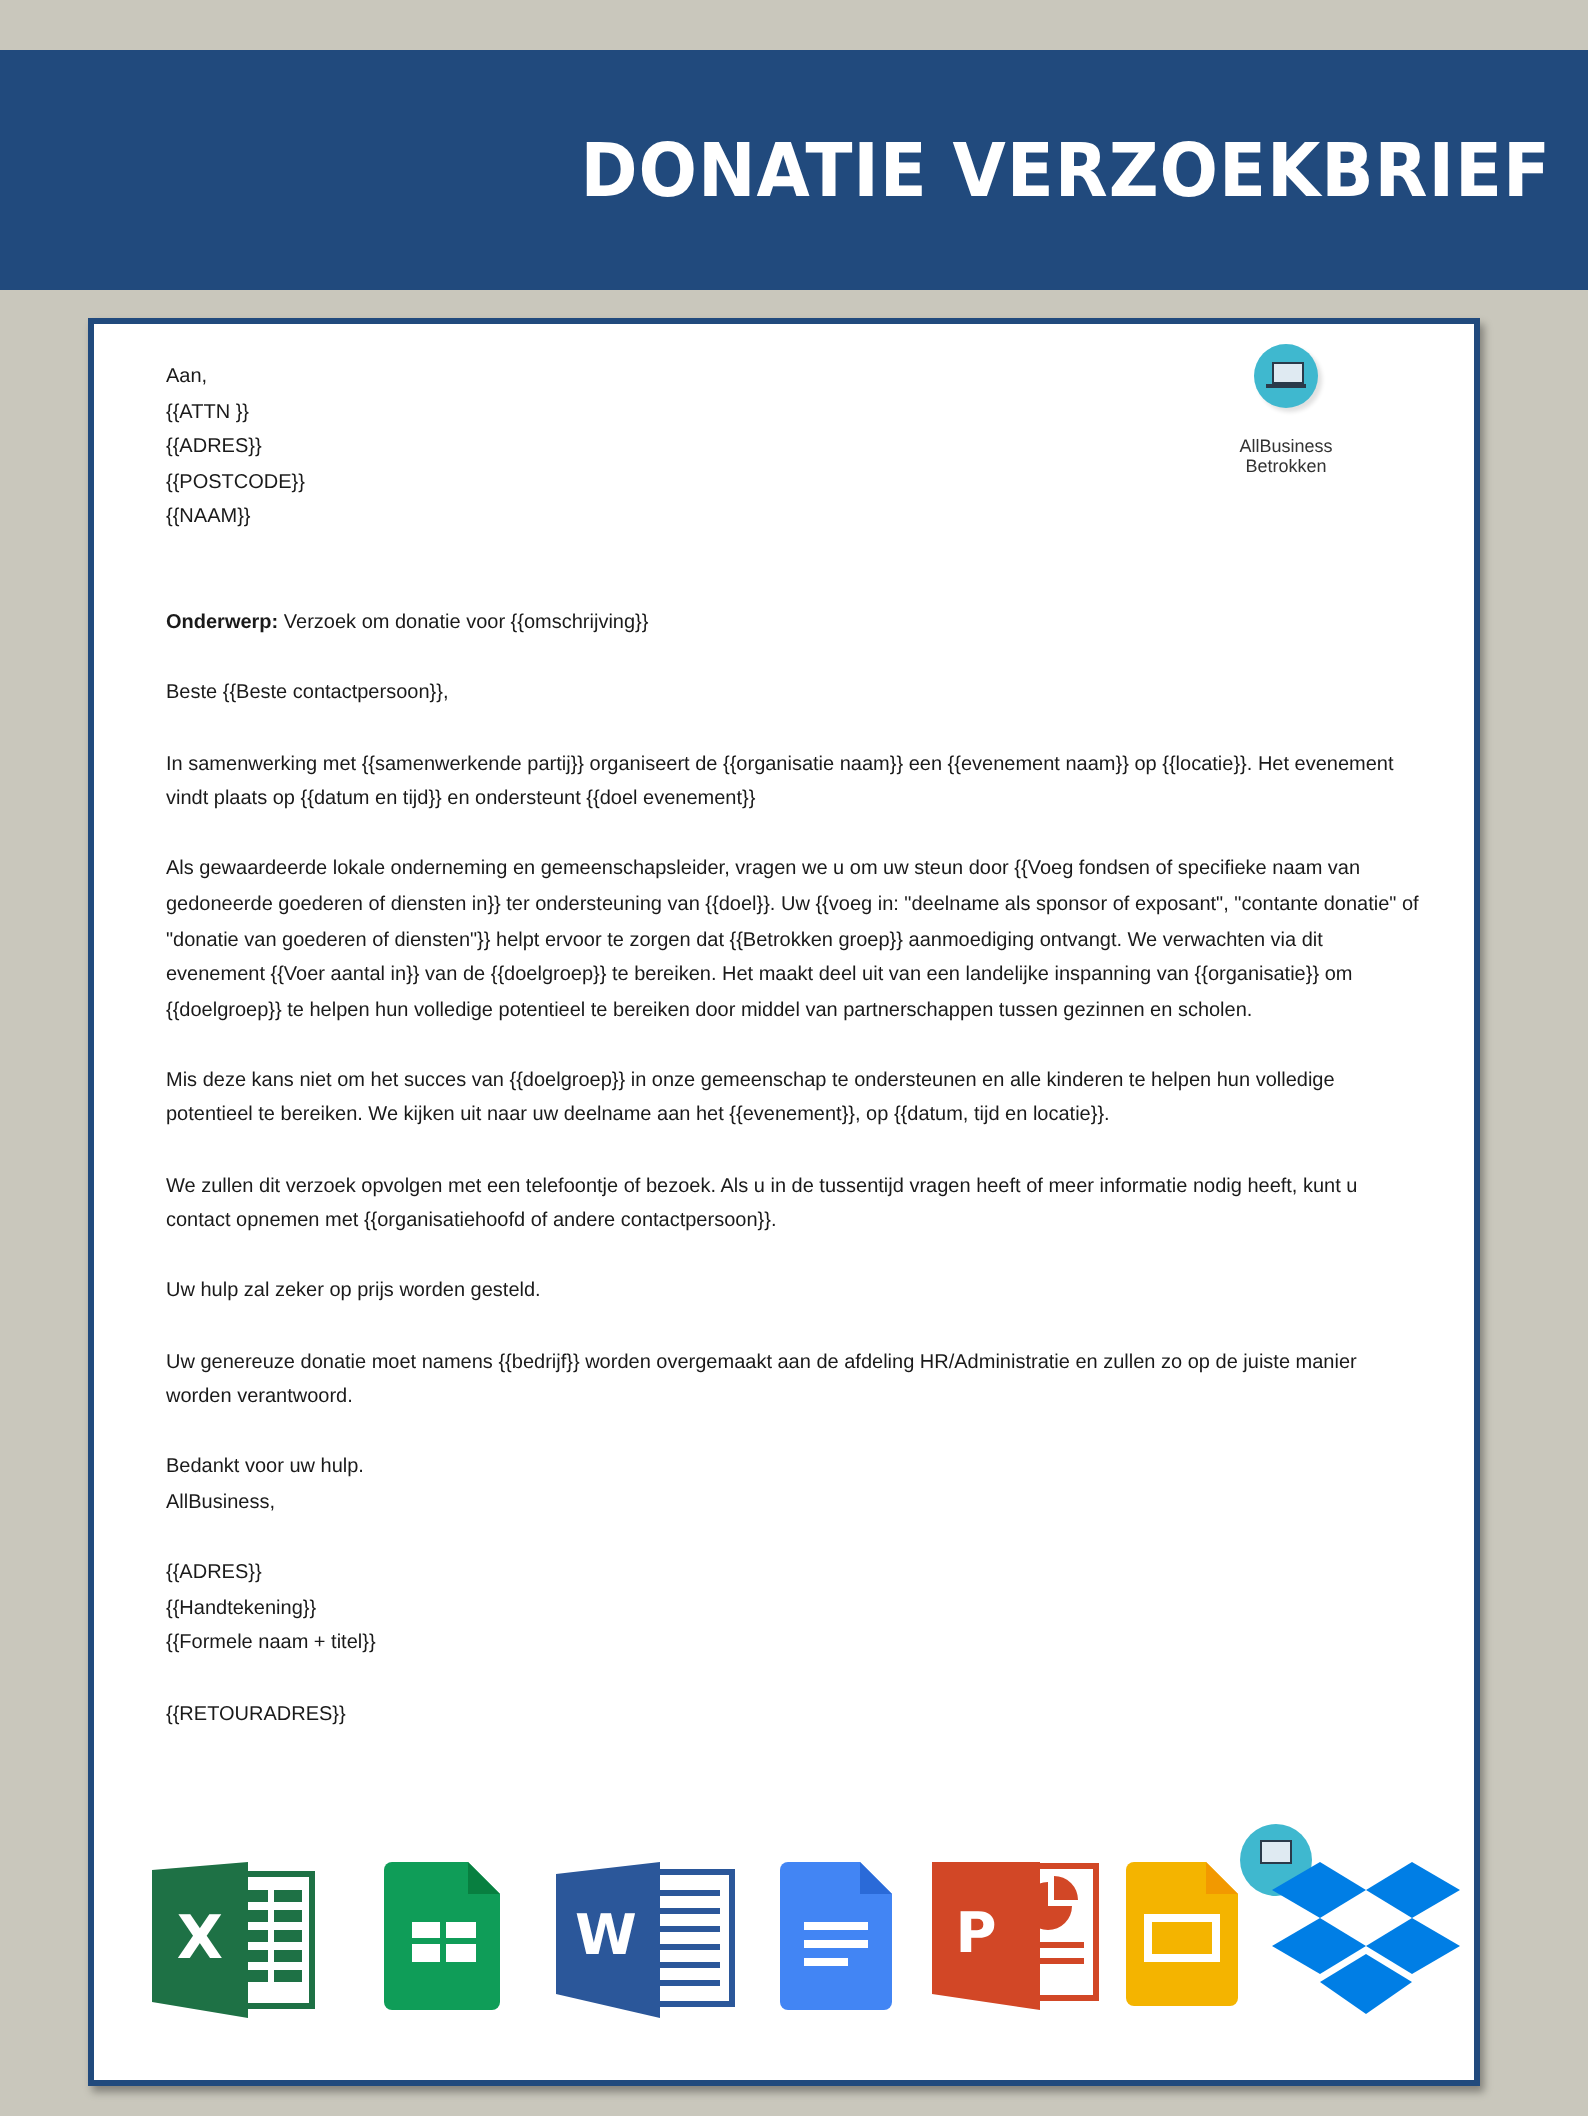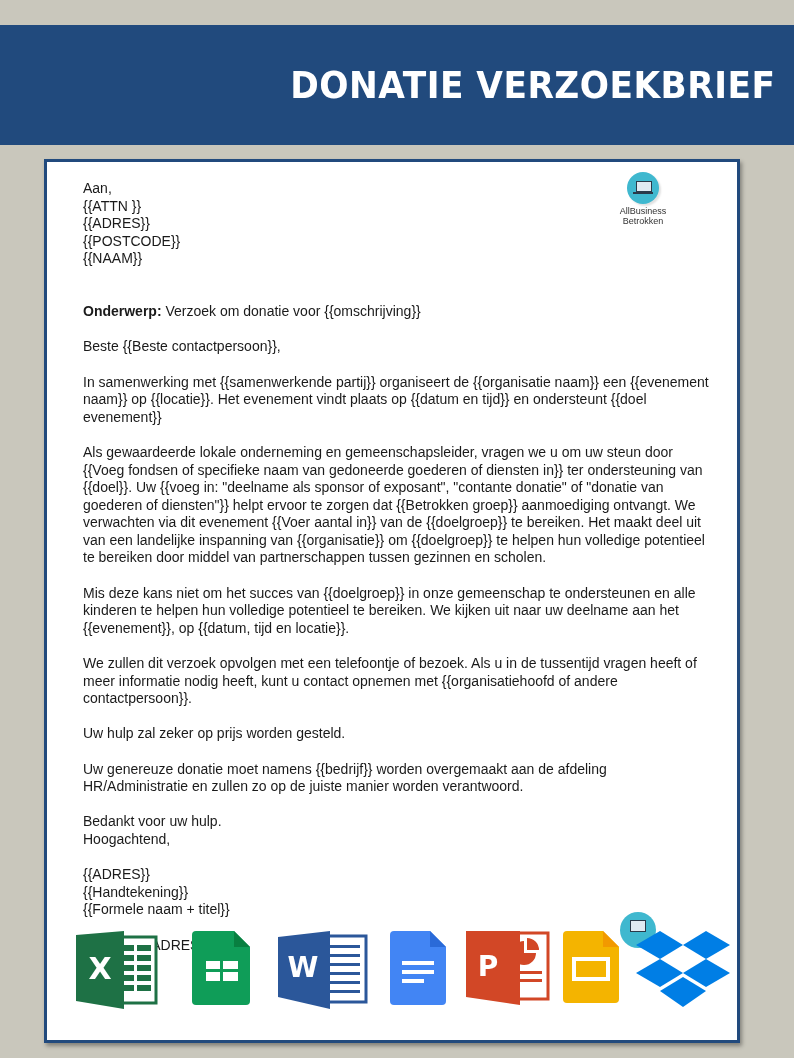--- a/index.html
+++ b/index.html
@@ -37,27 +37,27 @@
     box-shadow: 2px 2px 2px rgba(0,0,0,0.12);
   }
   .brand .laptop-screen {
     position: absolute; left: 9px; top: 9px; width: 14px; height: 9px;
     background: #dfeaf2; border: 1px solid #2a3a4a;
   }
   .brand .laptop-base {
     position: absolute; left: 6px; top: 20px; width: 20px; height: 2px; background: #2a3a4a;
   }
   .brand .brand-text {
-    font-size: 9px; line-height: 10px; color: #333; margin-top: 2px;
+    font-size: 9px; line-height: 10px; color: #333; margin-top: 14px;
     font-family: "Liberation Sans", sans-serif;
   }
   .letter {
     position: absolute; left: 36px; top: 18px; width: 630px;
     font-family: "Liberation Sans", sans-serif;
-    font-size: 14px; line-height: 17.6px; color: #1a1a1a;
+    font-size: 10px; line-height: 17.6px; color: #1a1a1a;
   }
   .letter p { margin: 0 0 17.6px 0; }
   .letter .line { display: block; }
   .letter b { font-weight: bold; }
   .gap { height: 17.6px; }
   .ghost-logo {
     position: absolute; left: 573px; top: 750px; width: 36px; height: 36px;
     border-radius: 50%; background: #3fb8cf;
   }
   .ghost-logo .scr {
@@ -106,21 +106,21 @@
 
     <p>In samenwerking met {{samenwerkende partij}} organiseert de {{organisatie naam}} een {{evenement naam}} op {{locatie}}. Het evenement vindt plaats op {{datum en tijd}} en ondersteunt {{doel evenement}}</p>
     <p>Als gewaardeerde lokale onderneming en gemeenschapsleider, vragen we u om uw steun door {{Voeg fondsen of specifieke naam van gedoneerde goederen of diensten in}} ter ondersteuning van {{doel}}. Uw {{voeg in: "deelname als sponsor of exposant", "contante donatie" of "donatie van goederen of diensten"}} helpt ervoor te zorgen dat {{Betrokken groep}} aanmoediging ontvangt. We verwachten via dit evenement {{Voer aantal in}} van de {{doelgroep}} te bereiken. Het maakt deel uit van een landelijke inspanning van {{organisatie}} om {{doelgroep}} te helpen hun volledige potentieel te bereiken door middel van partnerschappen tussen gezinnen en scholen.</p>
     <p>Mis deze kans niet om het succes van {{doelgroep}} in onze gemeenschap te ondersteunen en alle kinderen te helpen hun volledige potentieel te bereiken. We kijken uit naar uw deelname aan het {{evenement}}, op {{datum, tijd en locatie}}.</p>
     <p>We zullen dit verzoek opvolgen met een telefoontje of bezoek. Als u in de tussentijd vragen heeft of meer informatie nodig heeft, kunt u contact opnemen met {{organisatiehoofd of andere contactpersoon}}.</p>
     <p>Uw hulp zal zeker op prijs worden gesteld.</p>
     <p>Uw genereuze donatie moet namens {{bedrijf}} worden overgemaakt aan de afdeling HR/Administratie en zullen zo op de juiste manier worden verantwoord.</p>
 
     <p>
       <span class="line">Bedankt voor uw hulp.</span>
-      <span class="line">Hoogachtend,</span>
+      <span class="line">AllBusiness,</span>
     </p>
 
     <p>
       <span class="line">{{ADRES}}</span>
       <span class="line">{{Handtekening}}</span>
       <span class="line">{{Formele naam + titel}}</span>
     </p>
 
     <span class="line">{{RETOURADRES}}</span>
   </div>

